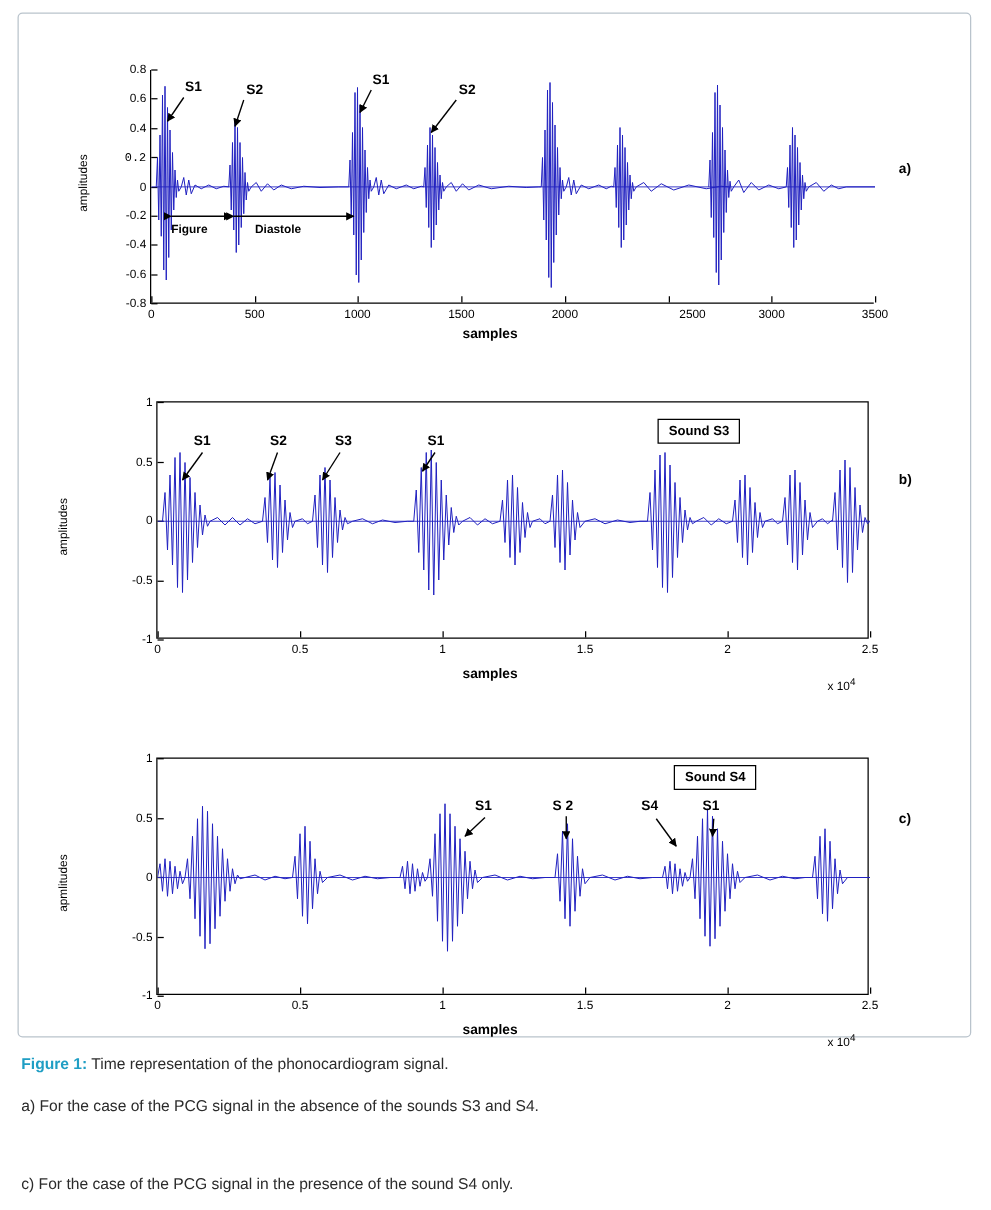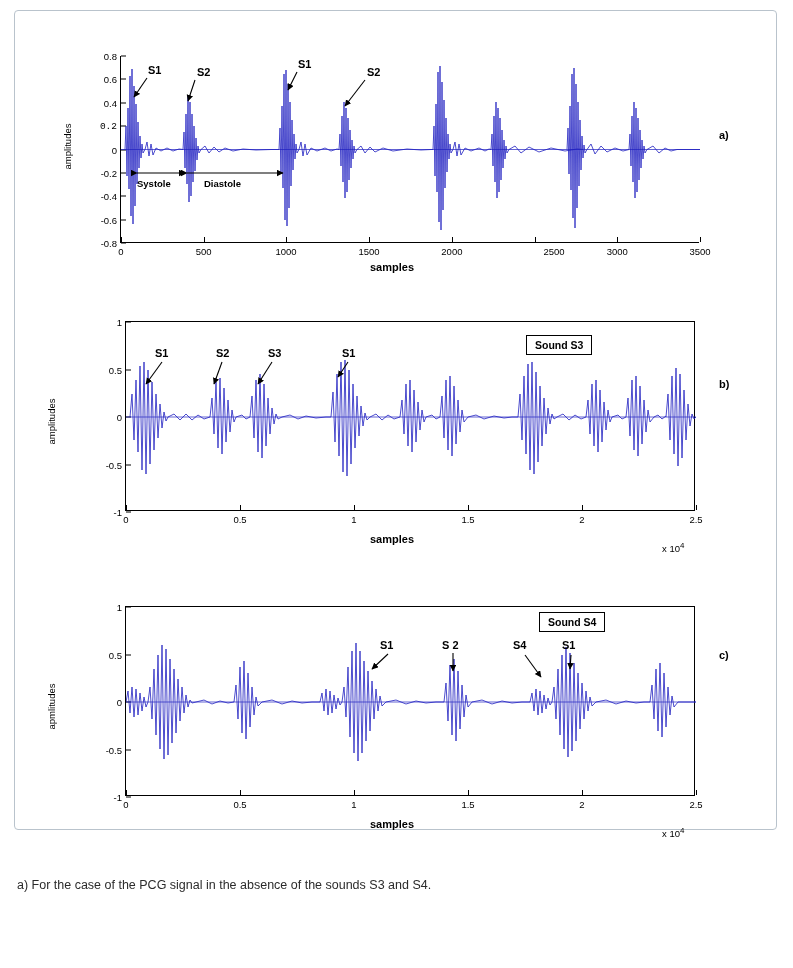--- a/index.html
+++ b/index.html
@@ -240,21 +240,21 @@
 
           <line x1="6" y1="-2" x2="66" y2="-2" stroke="#555" stroke-width="0.9"></line>
           <line x1="88" y1="-2" x2="162" y2="-2" stroke="#555" stroke-width="0.9"></line>
           <line x1="194" y1="-2" x2="224" y2="-2" stroke="#555" stroke-width="0.9"></line>
         </svg>
 
         <div class="annot" style="left:27px;top:8px;">S1</div>
         <div class="annot" style="left:76px;top:10px;">S2</div>
         <div class="annot" style="left:177px;top:2px;">S1</div>
         <div class="annot" style="left:246px;top:10px;">S2</div>
-        <div class="annot small" style="left:16px;top:122px;">Systole</div>
+        <div class="annot small" style="left:16px;top:122px;">Figure</div>
         <div class="annot small" style="left:83px;top:122px;">Diastole</div>
       </div>
 
       <div class="xlabel" style="left:355px;top:250px;">samples</div>
     </div>
 
     <div class="panel" style="left:0;top:290px;width:763px;height:265px;">
 
       <div class="panel-label" style="left:704px;top:77px;">b)</div>
 
@@ -433,15 +433,19 @@
       </div>
 
       <div class="xlabel" style="left:355px;top:232px;">samples</div>
       <div class="exp-label" style="left:647px;top:240px;">
         <span>x 10</span><sup>4</sup>
       </div>
     </div>
 
   </div>
 
+  <div class="caption" style="top:844px;">
+    <b class="figno">Figure 1:</b><span> Time representation of the phonocardiogram signal.</span>
+  </div>
   <div class="caption-line" style="top:878px;text-align:center;">a) For the case of the PCG signal in the absence of the sounds S3 and S4.</div>
+  <div class="caption-line" style="top:940px;">c) For the case of the PCG signal in the presence of the sound S4 only.</div>
 
 </div>
 
 </body></html>

